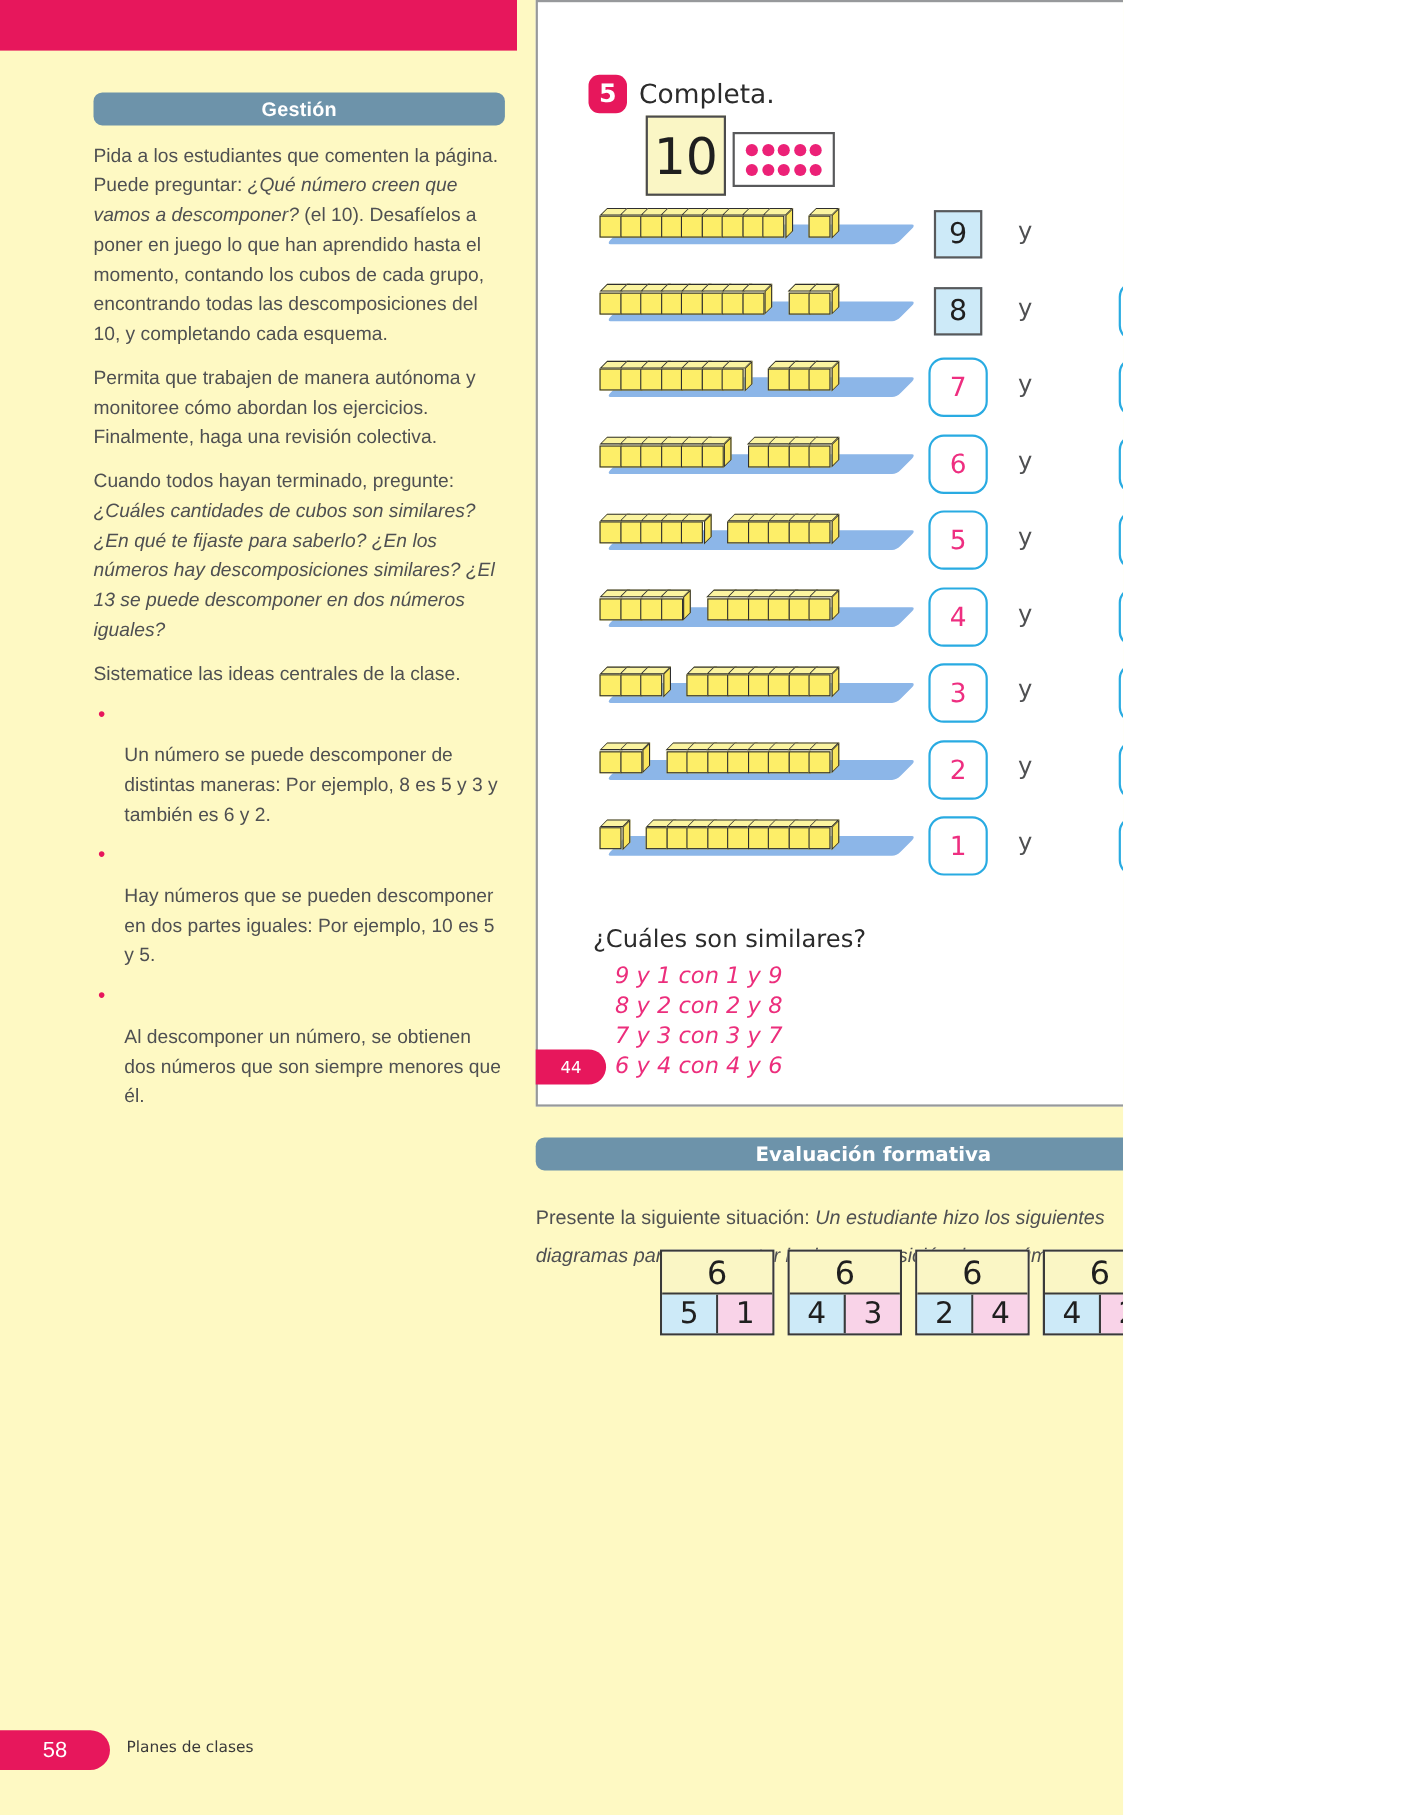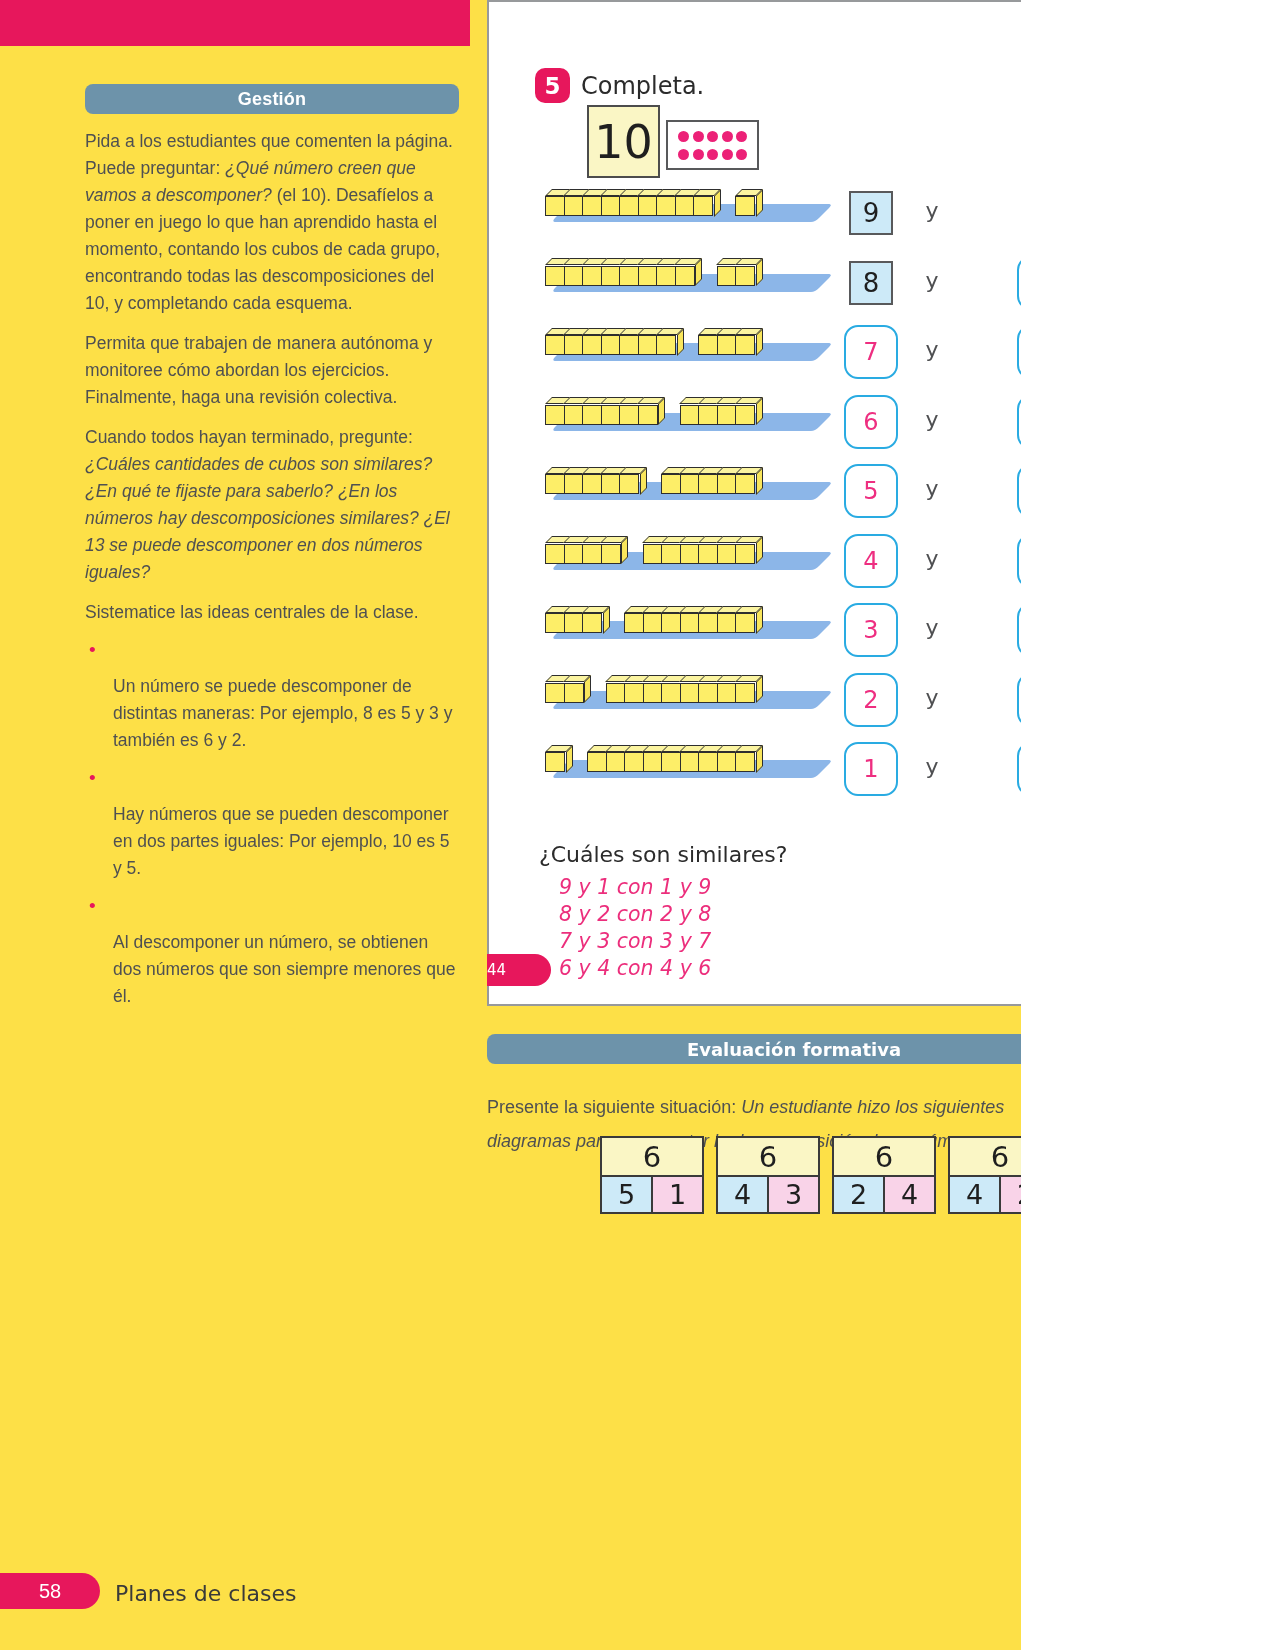--- a/index.html
+++ b/index.html
@@ -1,16 +1,16 @@
 <!DOCTYPE html>
 <html><head>
 <meta charset="utf-8">
 <style>
   html,body{margin:0;padding:0;background:#ffffff;}
-  .page{position:relative;width:1021px;height:1650px;background:#fde047;overflow:hidden;
+  .page{position:relative;width:1021px;height:1650px;background:#fef9c3;overflow:hidden;
         font-family:"Liberation Sans",sans-serif;color:#4f5052;}
   
   .topbar{position:absolute;left:0;top:0;width:470px;height:46px;background:#e7175c;}
   
   .mgmt{position:absolute;left:85px;top:84px;width:374px;}
   .mgmt-header{height:30px;border-radius:8px;background:#6d93aa;color:#fff;
                display:flex;align-items:center;justify-content:center;
                font-weight:bold;font-size:18px;letter-spacing:.2px;}
   .mgmt p{margin:13px 0 0 0;font-size:17.5px;line-height:27px;color:#4f5052;}
   .mgmt p:first-of-type{margin-top:14px;}
@@ -73,41 +73,41 @@
           font-size:20.5px;line-height:27px;color:#ec2e7c;font-style:italic;}
   .bubble{position:absolute;left:348px;top:814px;width:150px;border:2px solid #898b8d;
           border-radius:14px;background:#fff;padding:7px 12px;font-size:20px;line-height:28px;
           color:#333;}
   .bubble .tail1{position:absolute;right:-19px;top:26px;width:0;height:0;
           border-top:7px solid transparent;border-bottom:9px solid transparent;border-left:20px solid #898b8d;}
   .bubble .tail2{position:absolute;right:-14px;top:28px;width:0;height:0;
           border-top:5px solid transparent;border-bottom:7px solid transparent;border-left:17px solid #fff;}
   .girl{position:absolute;left:551px;top:792px;}
   .page-tab{position:absolute;left:-2px;top:952px;width:64px;height:32px;background:#e7175c;
-          border-radius:0 16px 16px 0;color:#fff;display:flex;align-items:center;
+          border-radius:0 16px 16px 0;color:#fff;display:flex;align-items:center;justify-content:center;
           font-size:15px;}
   
   .eval-header{position:absolute;left:487px;top:1034px;width:614px;height:30px;border-radius:8px;
           background:#6d93aa;color:#fff;display:flex;align-items:center;justify-content:center;
           font-weight:bold;font-size:18px;font-family:"DejaVu Sans",sans-serif;}
   .eval-p1{position:absolute;left:487px;top:1072px;width:580px;font-size:18px;line-height:34px;color:#4f5052;}
   .diagrams{position:absolute;left:600px;top:1136px;display:flex;gap:12px;font-family:"DejaVu Sans",sans-serif;}
   .diagram{width:104px;border:2px solid #3a3a3a;box-sizing:border-box;background:#fff;}
   .diag-top{height:37px;background:#faf6c5;border-bottom:2px solid #3a3a3a;display:flex;align-items:center;
           justify-content:center;font-size:29px;color:#1f1f1f;}
   .diag-bottom{display:flex;height:35px;}
   .diag-cell{flex:1;display:flex;align-items:center;justify-content:center;font-size:27px;color:#1f1f1f;}
   .diag-cell.left{background:#cdeaf8;border-right:2px solid #3a3a3a;}
   .diag-cell.right{background:#f9d3e8;}
   .eval-p2{position:absolute;left:487px;top:1262px;width:620px;font-size:18px;line-height:34px;color:#4f5052;}
   
   .footer-pill{position:absolute;left:0;top:1573px;width:100px;height:36px;background:#e7175c;
           border-radius:0 18px 18px 0;color:#fff;display:flex;align-items:center;justify-content:center;
           font-size:20px;}
-  .footer-label{position:absolute;left:115px;top:1581px;font-size:22px;color:#3a3a3a;
+  .footer-label{position:absolute;left:115px;top:1581px;font-size:14px;color:#3a3a3a;
           font-family:"DejaVu Sans",sans-serif;}
 </style>
 </head>
 <body>
 
 <div class="page">
 
   <div class="topbar"></div>
 
   <div class="mgmt">

